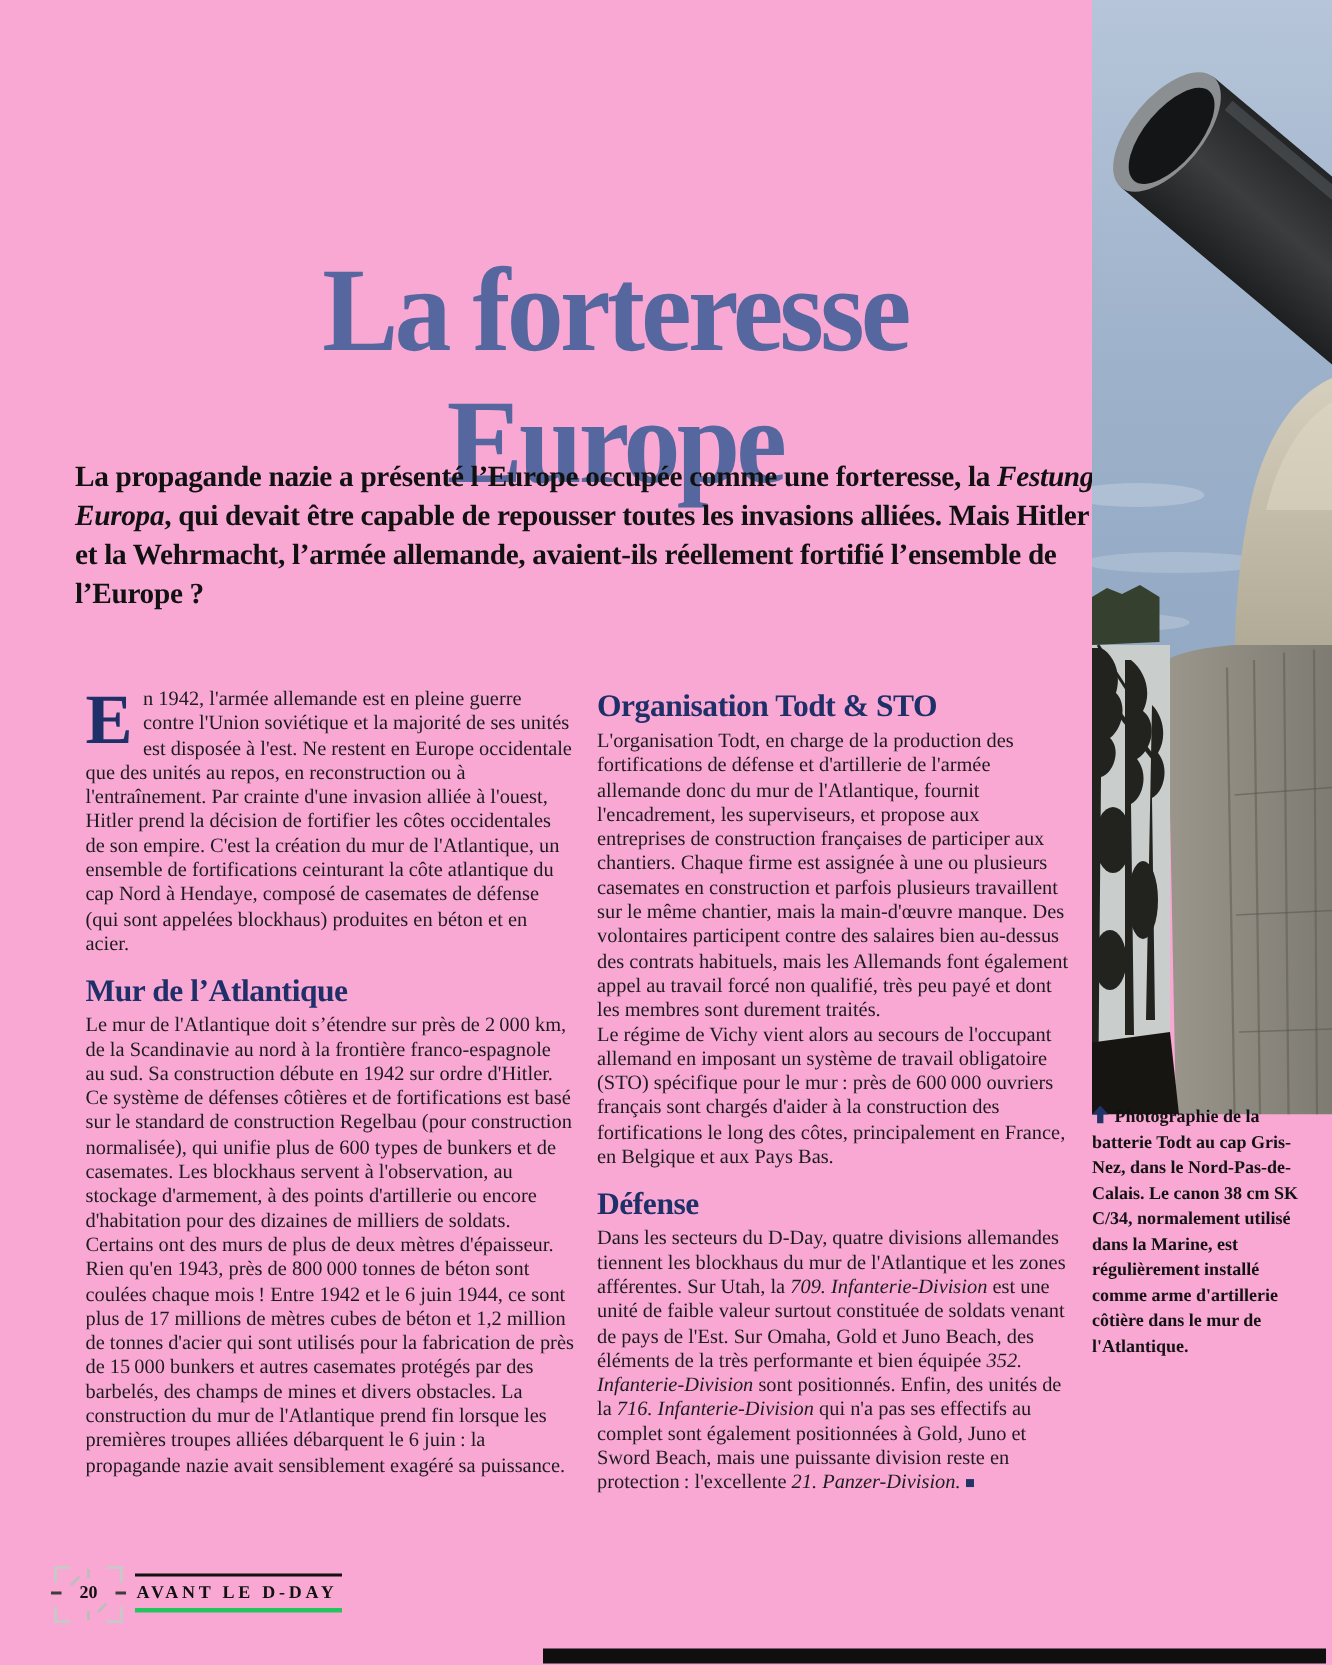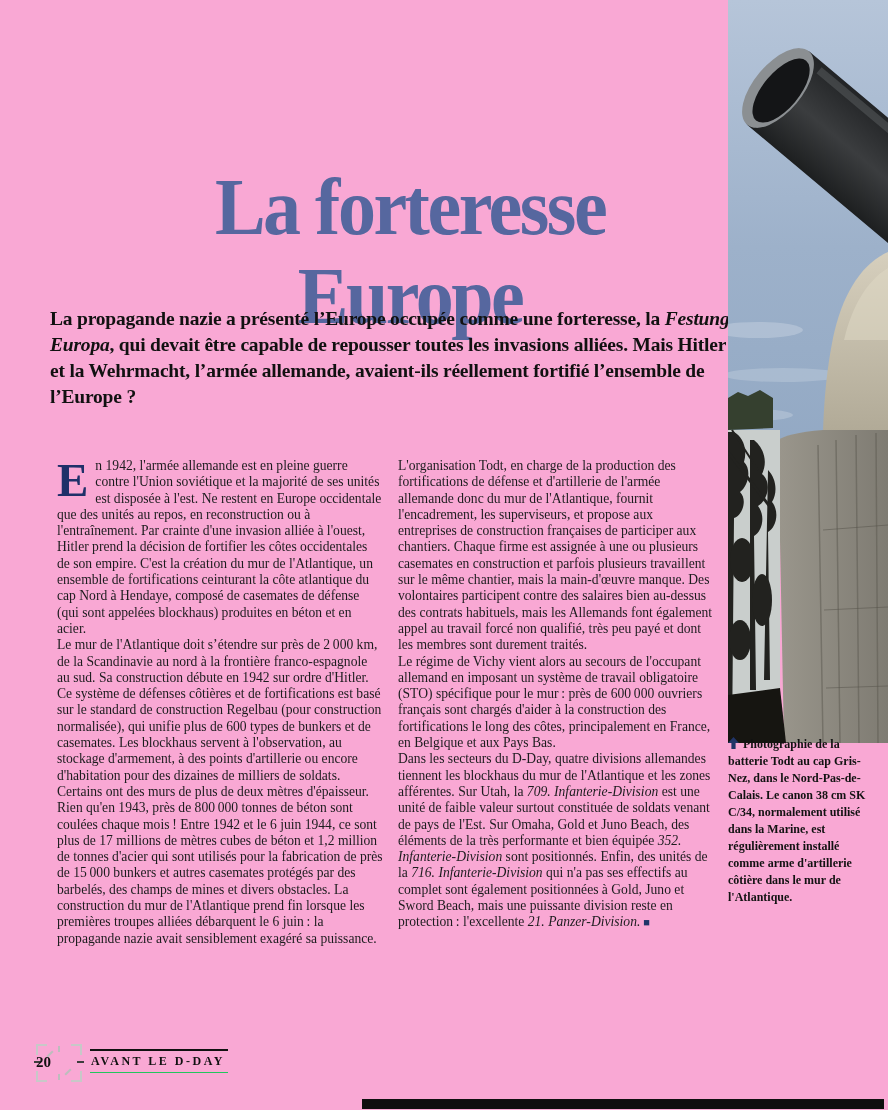--- a/index.html
+++ b/index.html
@@ -45,50 +45,53 @@
   .pagemark .br{right:0;bottom:0;border-left:none;border-top:none;}
   .pagemark .dash-h{position:absolute;width:7px;height:2px;background:#3d3d3d;top:17px;}
   .pagemark .dash-left{left:-2px;}
   .pagemark .dash-right{right:-2px;}
   .pagemark .dash-v{position:absolute;width:2px;height:6px;background:#bdbdbd;left:22px;}
   .pagemark .dash-top{top:2px;}
   .pagemark .dash-bottom{bottom:2px;}
   .pagemark .tick{position:absolute;width:2px;height:8px;background:#bdbdbd;}
   .pagemark .tick-nw{left:13px;top:6px;transform:rotate(45deg);}
   .pagemark .tick-se{right:13px;bottom:6px;transform:rotate(45deg);}
-  .pagemark .pm-num{position:absolute;left:0;right:0;top:10px;text-align:left;
-                    font-size:15px;font-weight:bold;color:#111;}
+  .pagemark .pm-num{position:absolute;left:0;right:0;top:10px;text-align:center;
+                    font-size:12px;font-weight:bold;color:#111;}
 
   .section-label{position:absolute;left:90px;top:1049px;display:inline-block;
                  font-size:12px;font-weight:bold;letter-spacing:2.5px;color:#111;
-                 border-top:2px solid #111;border-bottom:1px solid #22c55e;padding:3px 3px 3px 1px;}
+                 border-top:2px solid #111;border-bottom:3px solid #22c55e;padding:3px 3px 3px 1px;}
 
   .bottom-bar{position:absolute;left:362px;top:1099px;width:522px;height:10px;background:#0f0f0f;}
 </style>
 </head>
 <body>
 
 <div class="page">
 
   <h1 class="title">
     <div>La forteresse</div>
     <div>Europe</div>
   </h1>
 
   <p class="intro"><span>La propagande nazie a présenté l’Europe occupée comme une forteresse, la </span><i>Festung Europa</i><span>, qui devait être capable de repousser toutes les invasions alliées. Mais Hitler et la Wehrmacht, l’armée allemande, avaient-ils réellement fortifié l’ensemble de l’Europe ?</span></p>
 
   <div class="col col1">
     <p><span class="dropcap">E</span><span>n 1942, l'armée allemande est en pleine guerre contre l'Union soviétique et la majorité de ses unités est disposée à l'est. Ne restent en Europe occidentale que des unités au repos, en reconstruction ou à l'entraînement. Par crainte d'une invasion alliée à l'ouest, Hitler prend la décision de fortifier les côtes occidentales de son empire. C'est la création du mur de l'Atlantique, un ensemble de fortifications ceinturant la côte atlantique du cap Nord à Hendaye, composé de casemates de défense (qui sont appelées blockhaus) produites en béton et en acier.</span></p>
+    <h2>Mur de l’Atlantique</h2>
     <p>Le mur de l'Atlantique doit s’étendre sur près de 2 000 km, de la Scandinavie au nord à la frontière franco-espagnole au sud. Sa construction débute en 1942 sur ordre d'Hitler. Ce système de défenses côtières et de fortifications est basé sur le standard de construction Regelbau (pour construction normalisée), qui unifie plus de 600 types de bunkers et de casemates. Les blockhaus servent à l'observation, au stockage d'armement, à des points d'artillerie ou encore d'habitation pour des dizaines de milliers de soldats. Certains ont des murs de plus de deux mètres d'épaisseur.</p>
     <p>Rien qu'en 1943, près de 800 000 tonnes de béton sont coulées chaque mois ! Entre 1942 et le 6 juin 1944, ce sont plus de 17 millions de mètres cubes de béton et 1,2 million de tonnes d'acier qui sont utilisés pour la fabrication de près de 15 000 bunkers et autres casemates protégés par des barbelés, des champs de mines et divers obstacles. La construction du mur de l'Atlantique prend fin lorsque les premières troupes alliées débarquent le 6 juin : la propagande nazie avait sensiblement exagéré sa puissance.</p>
   </div>
 
   <div class="col col2">
+    <h2 class="first">Organisation Todt &amp; STO</h2>
     <p>L'organisation Todt, en charge de la production des fortifications de défense et d'artillerie de l'armée allemande donc du mur de l'Atlantique, fournit l'encadrement, les superviseurs, et propose aux entreprises de construction françaises de participer aux chantiers. Chaque firme est assignée à une ou plusieurs casemates en construction et parfois plusieurs travaillent sur le même chantier, mais la main-d'œuvre manque. Des volontaires participent contre des salaires bien au-dessus des contrats habituels, mais les Allemands font également appel au travail forcé non qualifié, très peu payé et dont les membres sont durement traités.</p>
     <p>Le régime de Vichy vient alors au secours de l'occupant allemand en imposant un système de travail obligatoire (STO) spécifique pour le mur : près de 600 000 ouvriers français sont chargés d'aider à la construction des fortifications le long des côtes, principalement en France, en Belgique et aux Pays Bas.</p>
+    <h2>Défense</h2>
     <p><span><span>Dans les secteurs du D-Day, quatre divisions allemandes tiennent les blockhaus du mur de l'Atlantique et les zones afférentes. Sur Utah, la </span><i>709. Infanterie-Division</i><span> est une unité de faible valeur surtout constituée de soldats venant de pays de l'Est. Sur Omaha, Gold et Juno Beach, des éléments de la très performante et bien équipée </span><i>352. Infanterie-Division</i><span> sont positionnés. Enfin, des unités de la </span><i>716. Infanterie-Division</i><span> qui n'a pas ses effectifs au complet sont également positionnées à Gold, Juno et Sword Beach, mais une puissante division reste en protection : l'excellente </span><i>21. Panzer-Division.</i></span><span class="end-mark">■</span></p>
   </div>
 
   <figure class="photo">
     <svg width="160" height="743" viewBox="0 0 160 743">
       <defs>
         <linearGradient id="skyGrad" x1="0" y1="0" x2="0" y2="1">
           <stop offset="0" stop-color="#b6c5d9"></stop>
           <stop offset="0.55" stop-color="#9db1ca"></stop>
           <stop offset="1" stop-color="#93a9c4"></stop>

